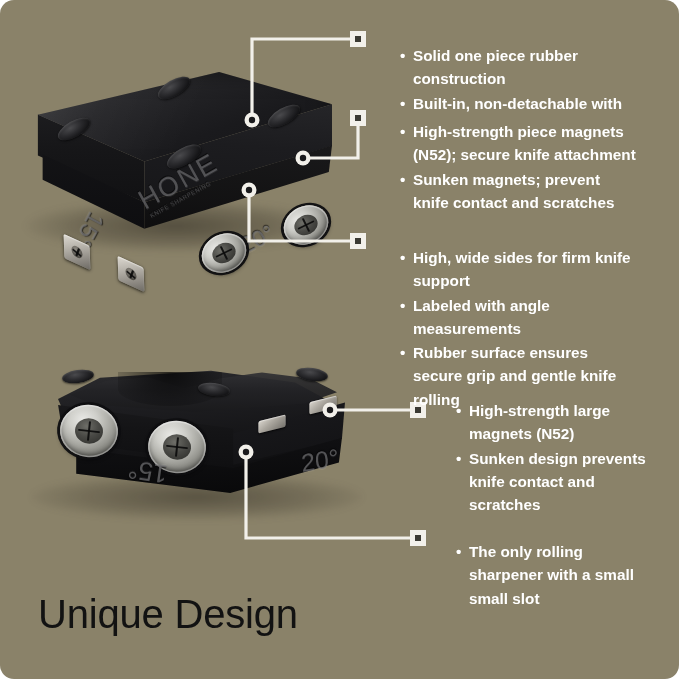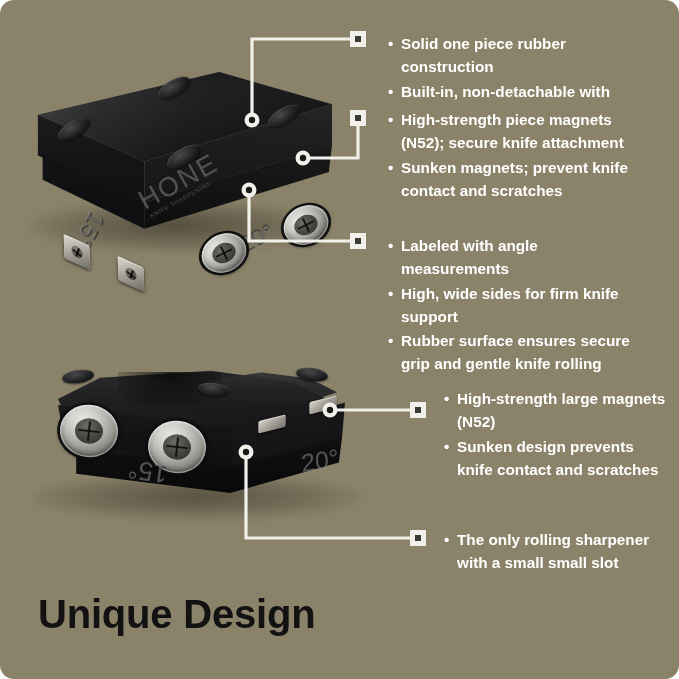--- a/index.html
+++ b/index.html
@@ -276,21 +276,21 @@
 
   
   .callout {
     position: absolute;
     color: #ffffff;
     font-size: 15.3px;
     font-weight: bold;
     line-height: 1.52;
   }
   .callout ul {
-    margin: 4px;
+    margin: 16px;
     padding: 0;
     list-style: none;
   }
   .callout li {
     position: relative;
     padding-left: 13px;
     margin: 0 0 1px 0;
   }
   .callout li::before {
     content: "\2022";
@@ -305,21 +305,21 @@
   #callout-4 { left: 440px; top: 383px; width: 232px; }
   #callout-5 { left: 440px; top: 524px; width: 222px; }
 
   
   #title {
     position: absolute;
     left: 38px;
     top: 592px;
     color: #121212;
     font-size: 40px;
-    font-weight: 700;
+    font-weight: 400;
     letter-spacing: -0.2px;
   }
 </style>
 </head>
 <body>
 
 <div id="infographic">
 
   <div id="photo-top" class="photo">
     <div class="blk" id="t-shadow"></div>
@@ -439,22 +439,22 @@
 
   <div class="callout" id="callout-2">
     <ul>
       <li>High-strength piece magnets (N52); secure knife attachment</li>
       <li>Sunken magnets; prevent knife contact and scratches</li>
     </ul>
   </div>
 
   <div class="callout" id="callout-3">
     <ul>
+      <li>High, wide sides for firm knife support</li>
       <li>Labeled with angle measurements</li>
-      <li>High, wide sides for firm knife support</li>
       <li>Rubber surface ensures secure grip and gentle knife rolling</li>
     </ul>
   </div>
 
   <div class="callout" id="callout-4">
     <ul>
       <li>High-strength large magnets (N52)</li>
       <li>Sunken design prevents knife contact and scratches</li>
     </ul>
   </div>

